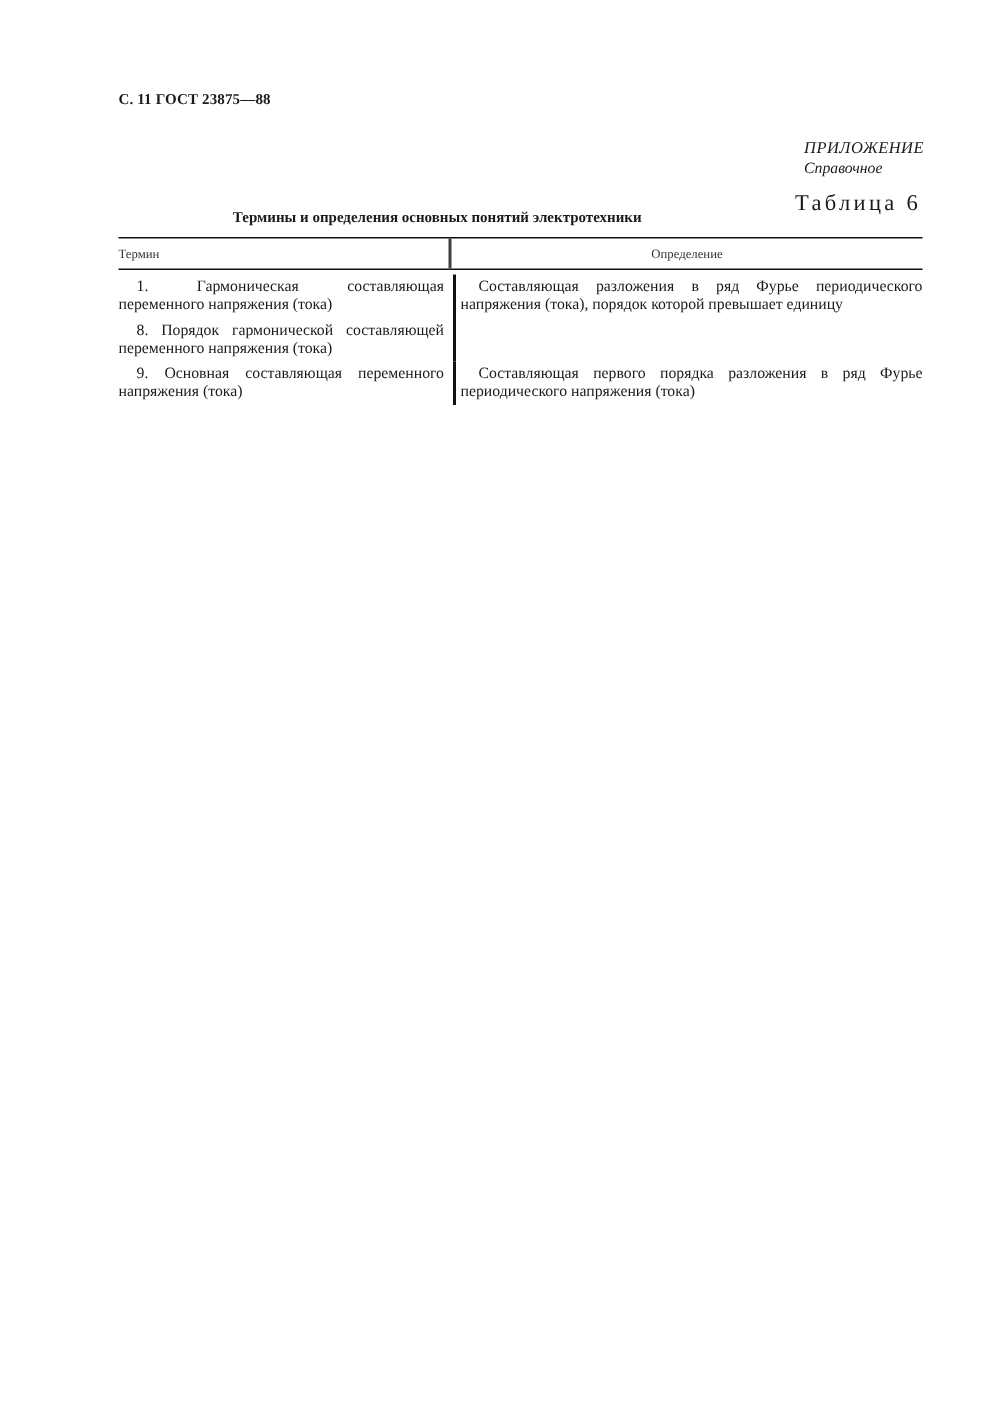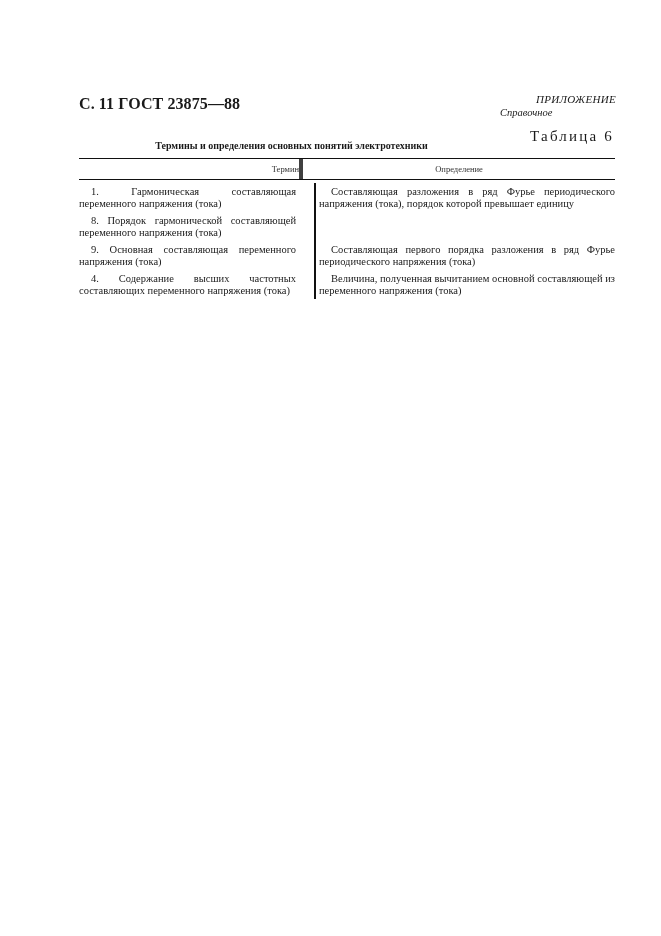--- a/index.html
+++ b/index.html
@@ -3,49 +3,49 @@
   <meta charset="utf-8">
   <style>
     html, body { margin: 0; padding: 0; }
     body {
       width: 661px; height: 936px; background: #ffffff; position: relative;
       font-family: "Liberation Serif", "DejaVu Serif", serif; color: #1a1a1a;
       overflow: hidden;
     }
     .page-header {
       position: absolute; left: 79px; top: 61px;
-      font-weight: bold; font-size: 16px; letter-spacing: 0.1px; margin-top: 34px;
+      font-weight: bold; font-size: 10px; letter-spacing: 0.1px;
     }
     .appendix {
       position: absolute; right: 45px; top: 93px; text-align: right;
       font-style: italic; font-size: 11px; line-height: 13px;
     }
-    .appendix .app-title { letter-spacing: 0.3px; margin-left: 36px; }
+    .appendix .app-title { letter-spacing: 0.3px; }
     .appendix .app-sub { font-size: 10.5px; margin-right: 14px; text-align: left; padding-left: 0; }
     .table-num {
       position: absolute; right: 47px; top: 128px; font-size: 15px;
       letter-spacing: 2.2px;
     }
     .table-caption {
       position: absolute; left: 0; width: 583px; top: 140px; text-align: center;
       font-weight: bold; font-size: 10px;
     }
     .tbl {
       position: absolute; left: 79px; top: 158px; width: 536px;
       border-top: 1.5px solid #111;
     }
     .thead {
       display: flex; height: 20px; border-bottom: 1.5px solid #111;
       font-size: 8.5px; color: #333;
     }
-    .thead .c1 { width: 220px; text-align: right; line-height: 20px; border-right: 4px solid #404040; }
+    .thead .c1 { width: 220px; text-align: left; line-height: 20px; border-right: 2px solid #404040; }
     .thead .c2 { flex: 1; text-align: center; line-height: 20px; }
     .row { display: flex; font-size: 10.5px; line-height: 11.5px; }
     .row .c1 {
-      width: 217px; padding-right: 18px; border-right: 2px solid #111;
+      width: 217px; padding-right: 6px; border-right: 2px solid #111;
       text-align: justify; padding-top: 3px; padding-bottom: 3px;
     }
     .row .c2 { flex: 1; padding-left: 3px; text-align: justify; padding-top: 3px; padding-bottom: 3px; }
     .indent { text-indent: 12px; }
   </style>
 </head>
 <body>
 
 <div class="page-header">С. 11 ГОСТ 23875—88</div>
 
@@ -67,17 +67,13 @@
     <div class="c1 indent">1. Гармоническая составляющая переменного напряжения (тока)</div>
     <div class="c2 indent">Составляющая разложения в ряд Фурье периодического напряжения (тока), порядок которой превышает единицу</div>
   </div>
   <div class="row">
     <div class="c1 indent">8. Порядок гармонической составляющей переменного напряжения (тока)</div>
   </div>
   <div class="row">
     <div class="c1 indent">9. Основная составляющая переменного напряжения (тока)</div>
     <div class="c2 indent">Составляющая первого порядка разложения в ряд Фурье периодического напряжения (тока)</div>
   </div>
-  <div class="row">
-    <div class="c1 indent">4. Содержание высших частотных составляющих переменного напряжения (тока)</div>
-    <div class="c2 indent">Величина, полученная вычитанием основной составляющей из переменного напряжения (тока)</div>
-  </div>
 </div>
 
 </body></html>

